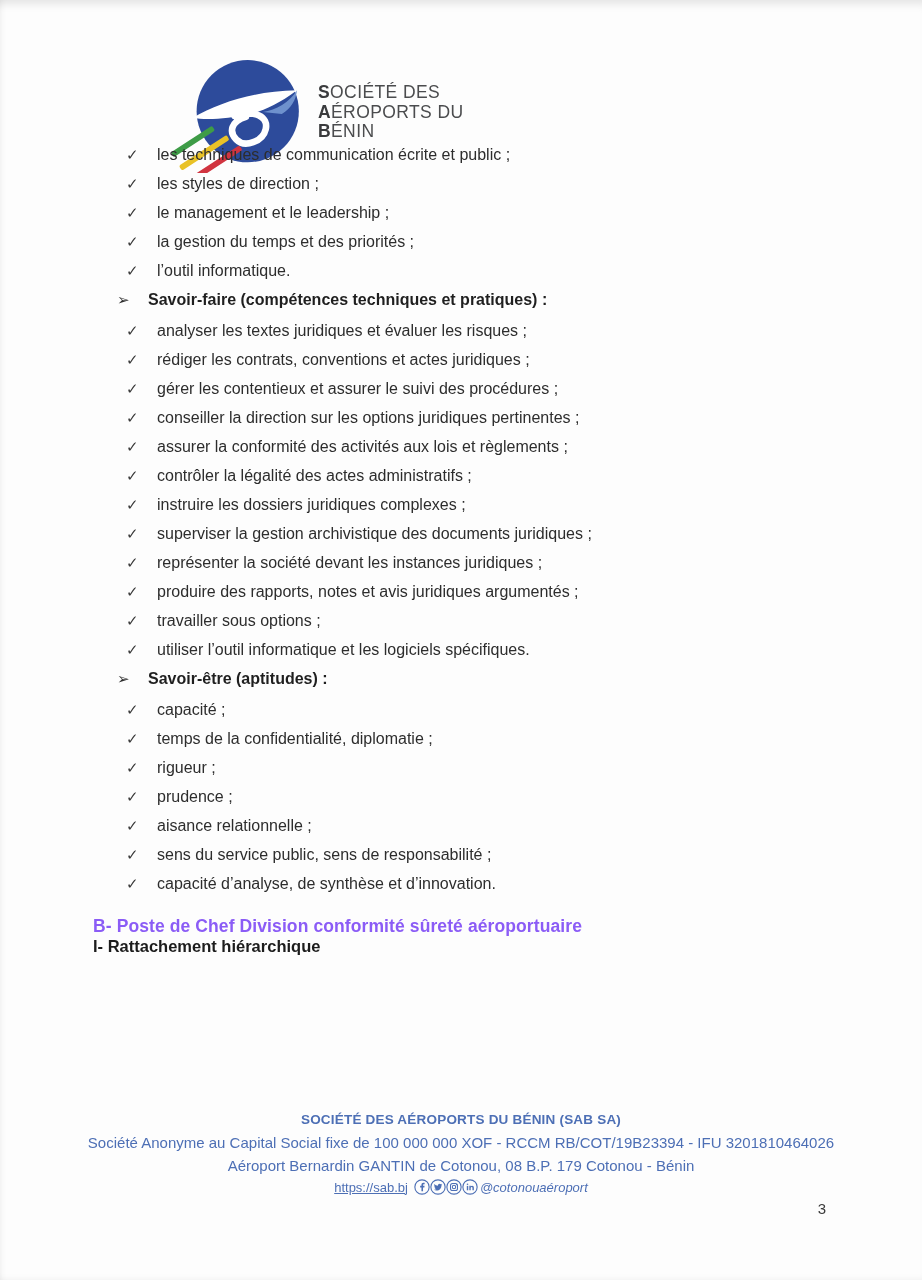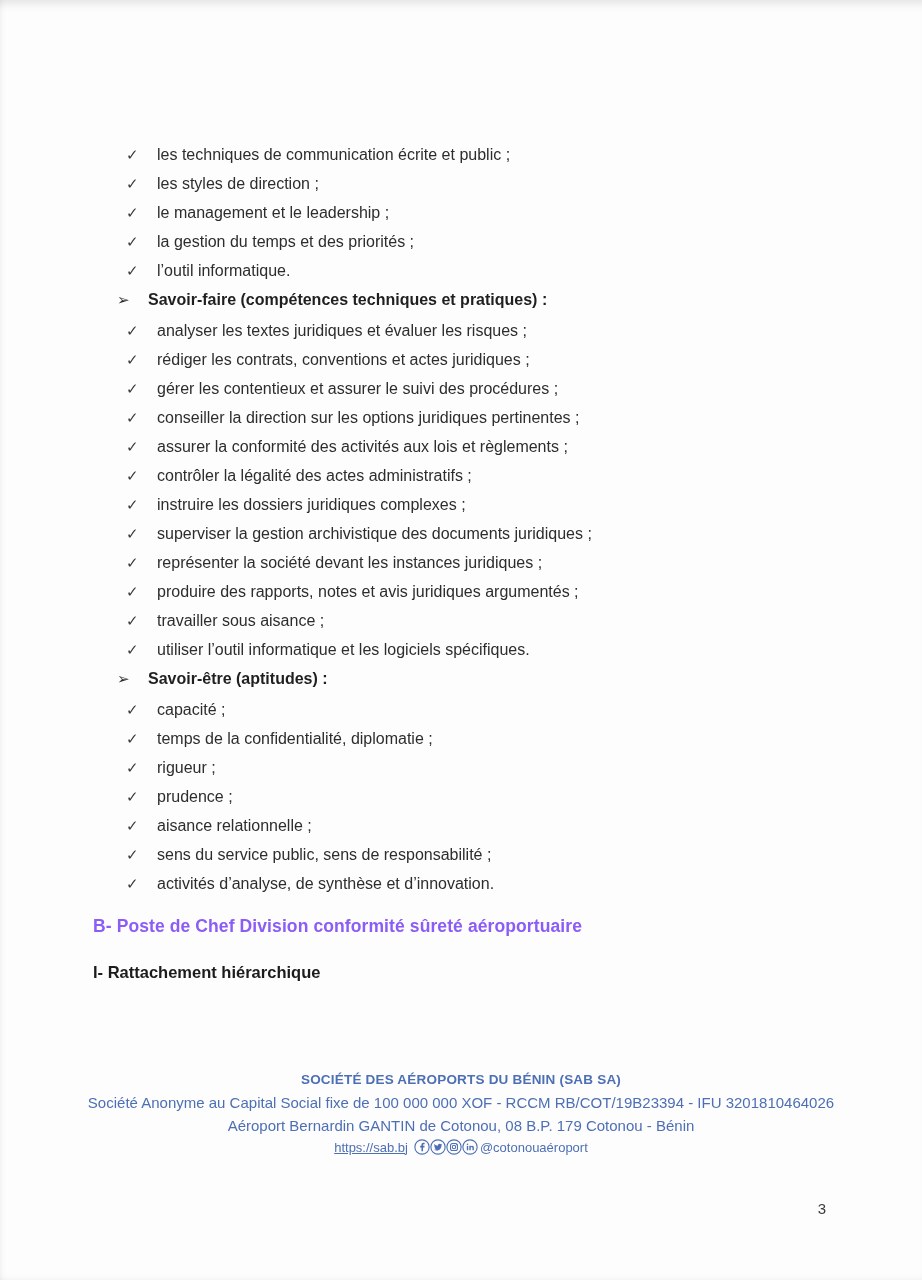--- a/index.html
+++ b/index.html
@@ -56,54 +56,74 @@
     width:31px; flex:0 0 31px;
     margin-left:24px;
     font-weight:400; font-size:15px; color:#2d2d2d;
   }
   .b-heading {
     margin-top:23px;
     font-size:17.5px; font-weight:700; color:#8b5cf6;
     letter-spacing:0.1px;
   }
   .i-heading {
-    margin-top:26px;
     font-size:16.5px; font-weight:700; color:#1c1c1c;
   }
   .paragraph {
     margin-top:11px;
     font-size:16px; line-height:29px;
     text-align:justify; text-align-last:left;
     color:#2d2d2d;
   }
   
   .footer {
-    position:absolute; left:0; top:1072px; width:922px;
+    position:absolute; left:0; top:1112px; width:922px;
     text-align:center; color:#4d6fb5;
   }
   .footer-company { font-size:13.5px; font-weight:700; letter-spacing:0.2px; }
   .footer-legal   { margin-top:7px; font-size:15px; }
   .footer-address { margin-top:6px; font-size:15px; }
   .footer-links   {
     margin-top:5px; font-size:13px;
     display:flex; justify-content:center; align-items:center; 
   }
   .footer-link { color:#4d6fb5; text-decoration:underline; cursor:pointer; margin-right:6px; }
   .social-icon { display:inline-block; width:16px; height:16px; }
-  .footer-handle { margin-left:2px; }
+  .footer-handle { margin-left:2px;font-style:italic; }
   .page-number {
     position:absolute; right:96px; top:1200px;
     font-size:15px; color:#3a3a3a;
   }
 </style>
 </head>
 <body>
 
 <div class="page">
 
+  <div class="logo-wrap">
+    <svg class="logo-mark" viewBox="0 0 150 120" xmlns="http://www.w3.org/2000/svg">
+      <circle cx="80" cy="57" r="54" fill="#2d4b9b"></circle>
+
+      <g>
+        <rect x="-4" y="86" width="52" height="6" rx="2" fill="#3e9c47" transform="rotate(-33 22 89)"></rect>
+        <rect x="4" y="98" width="60" height="6" rx="2" fill="#e9c227" transform="rotate(-33 34 101)"></rect>
+        <rect x="14" y="110" width="64" height="6" rx="2" fill="#d13440" transform="rotate(-33 46 113)"></rect>
+      </g>
+
+      <path d="M 22,64 C 50,48 85,36 132,35 C 112,50 96,57 82,60 C 60,65 36,67 22,64 Z" fill="#ffffff"></path>
+      <path d="M 132,35 C 124,48 110,56 96,58 L 116,60 C 126,54 131,45 132,35 Z" fill="#6e91cd"></path>
+
+      <path d="M 66,62 C 88,55 102,63 99,76 C 96,89 77,96 68,87 C 60,79 62,68 78,63" fill="none" stroke="#ffffff" stroke-width="7" stroke-linecap="round"></path>
+    </svg>
+    <div class="logo-text">
+      <div>SOCIÉTÉ DES</div>
+      <div>AÉROPORTS DU</div>
+      <div>BÉNIN</div>
+    </div>
+  </div>
 
   <div class="content">
 
     <div class="checklist">
 
         <div class="check-item">
           <span class="check-mark">✓</span>
           <span class="check-text">les techniques de communication écrite et public ;</span>
         </div>
 
@@ -180,21 +200,21 @@
           <span class="check-text">représenter la société devant les instances juridiques ;</span>
         </div>
 
         <div class="check-item">
           <span class="check-mark">✓</span>
           <span class="check-text">produire des rapports, notes et avis juridiques argumentés ;</span>
         </div>
 
         <div class="check-item">
           <span class="check-mark">✓</span>
-          <span class="check-text">travailler sous aisance ;</span>
+          <span class="check-text">travailler sous options ;</span>
         </div>
 
         <div class="check-item">
           <span class="check-mark">✓</span>
           <span class="check-text">utiliser l’outil informatique et les logiciels spécifiques.</span>
         </div>
       </div>
 
     <div class="arrow-heading">
       <span class="arrow-glyph">➢</span>
@@ -228,21 +248,21 @@
           <span class="check-text">aisance relationnelle ;</span>
         </div>
 
         <div class="check-item">
           <span class="check-mark">✓</span>
           <span class="check-text">sens du service public, sens de responsabilité ;</span>
         </div>
 
         <div class="check-item">
           <span class="check-mark">✓</span>
-          <span class="check-text">activités d’analyse, de synthèse et d’innovation.</span>
+          <span class="check-text">capacité d’analyse, de synthèse et d’innovation.</span>
         </div>
       </div>
 
     <div class="b-heading">B- Poste de Chef Division conformité sûreté aéroportuaire</div>
     <div class="i-heading">I- Rattachement hiérarchique</div>
 
   </div>
 
   <div class="footer">
     <div class="footer-company">SOCIÉTÉ DES AÉROPORTS DU BÉNIN (SAB SA)</div>

